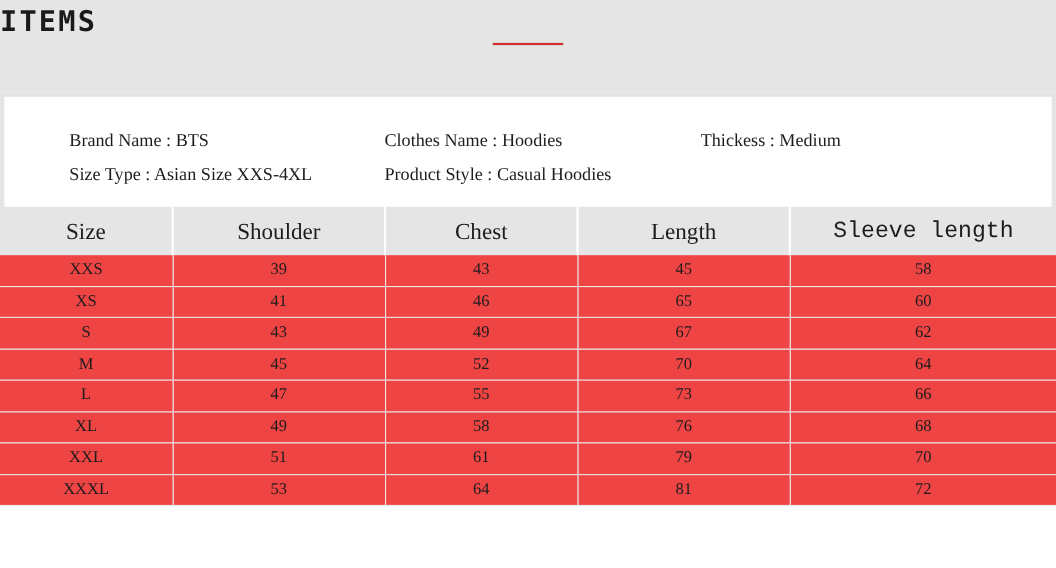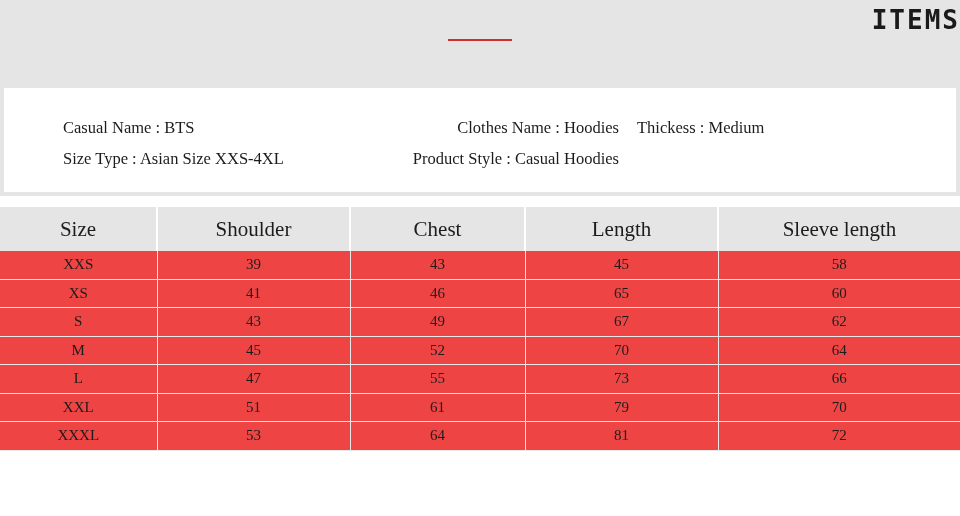--- a/index.html
+++ b/index.html
@@ -21,21 +21,21 @@
   }
 
   
   .banner {
     position: absolute;
     top: 0;
     left: 0;
     width: 960px;
     height: 84px;
     background: #e5e5e5;
-    text-align: right;
+    text-align: left;
   }
   .banner-title {
     font-family: "DejaVu Sans Mono", monospace;
     font-size: 26px;
     font-weight: bold;
     letter-spacing: 2px;
     color: #1a1a1a;
     line-height: 1;
     padding-top: 7px;
   }
@@ -69,34 +69,34 @@
     height: 100%;
     background: #ffffff;
     display: flex;
     box-sizing: border-box;
     padding-top: 24px;
   }
   .info-col {
     box-sizing: border-box;
   }
   .info-col.c1 { width: 330px; padding-left: 59px; }
-  .info-col.c2 { width: 290px; padding-left: 18px; text-align: right; }
+  .info-col.c2 { width: 290px; padding-left: 18px; }
   .info-col.c3 { width: 340px; padding-left: 18px; }
   .info-line {
     font-family: "Liberation Serif", serif;
     font-size: 16.5px;
     color: #1c1c1c;
     line-height: 31px;
     white-space: nowrap;
   }
 
   
   .size-table {
     position: absolute;
-    top: 207px;
+    top: 188px;
     left: 0;
     width: 960px;
     border-collapse: collapse;
     table-layout: fixed;
     font-family: "Liberation Serif", serif;
   }
   .size-table col.c-size    { width: 157px; }
   .size-table col.c-shoulder{ width: 193px; }
   .size-table col.c-chest   { width: 175px; }
   .size-table col.c-length  { width: 193px; }
@@ -105,21 +105,21 @@
   .size-table thead th {
     background: #e5e5e5;
     height: 44px;
     font-weight: normal;
     font-size: 21px;
     color: #1c1c1c;
     text-align: center;
     border-right: 2px solid #ffffff;
     padding: 0;
   }
-  .size-table thead th:last-child { border-right: none; }
+  .size-table thead th:last-child { border-right: none; font-family: Liberation Mono, monospace; }
 
   .size-table tbody td {
     height: 27.5px;
     font-size: 15px;
     color: #1c1c1c;
     text-align: center;
     border-bottom: 1px solid #e8e8e8;
     border-right: 1px solid #e8e8e8;
     padding: 0;
     background: #ef4444;
@@ -133,21 +133,21 @@
 <div class="page">
 
   <div class="banner">
     <div class="banner-title">ITEMS</div>
     <div class="banner-rule"></div>
   </div>
 
   <div class="info-wrap">
     <div class="info-panel">
       <div class="info-col c1">
-        <div class="info-line">Casual Name : BTS</div>
+        <div class="info-line">Brand Name : BTS</div>
         <div class="info-line">Size Type : Asian Size XXS-4XL</div>
       </div>
       <div class="info-col c2">
         <div class="info-line">Clothes Name : Hoodies</div>
         <div class="info-line">Product Style : Casual Hoodies</div>
       </div>
       <div class="info-col c3">
         <div class="info-line">Thickess : Medium</div>
       </div>
     </div>
@@ -200,20 +200,27 @@
         <td>64</td>
       </tr>
       <tr>
         <td>L</td>
         <td>47</td>
         <td>55</td>
         <td>73</td>
         <td>66</td>
       </tr>
       <tr>
+        <td>XL</td>
+        <td>49</td>
+        <td>58</td>
+        <td>76</td>
+        <td>68</td>
+      </tr>
+      <tr>
         <td>XXL</td>
         <td>51</td>
         <td>61</td>
         <td>79</td>
         <td>70</td>
       </tr>
       <tr>
         <td>XXXL</td>
         <td>53</td>
         <td>64</td>

